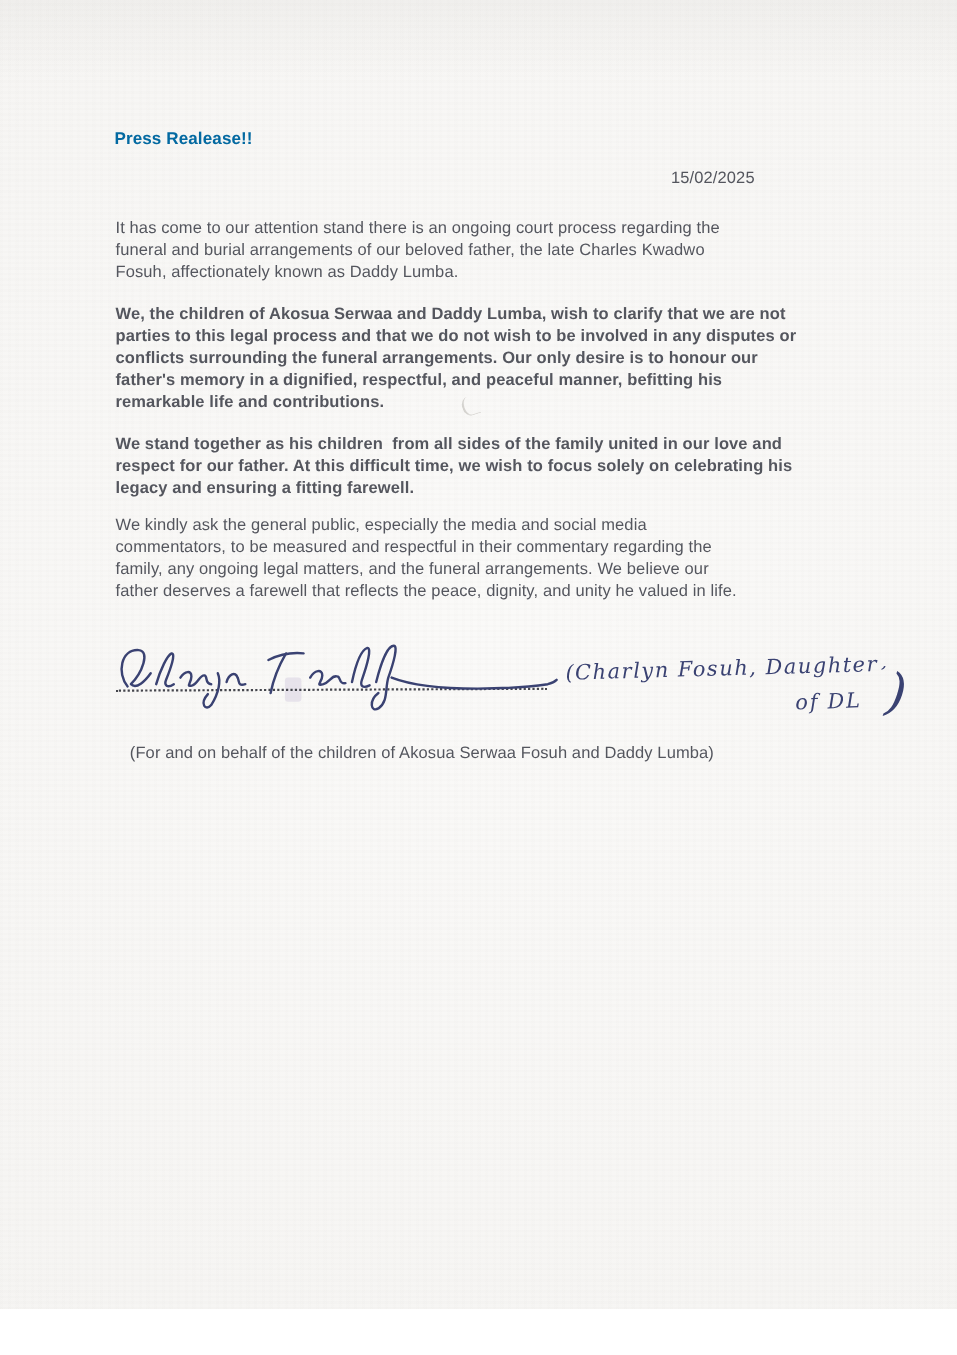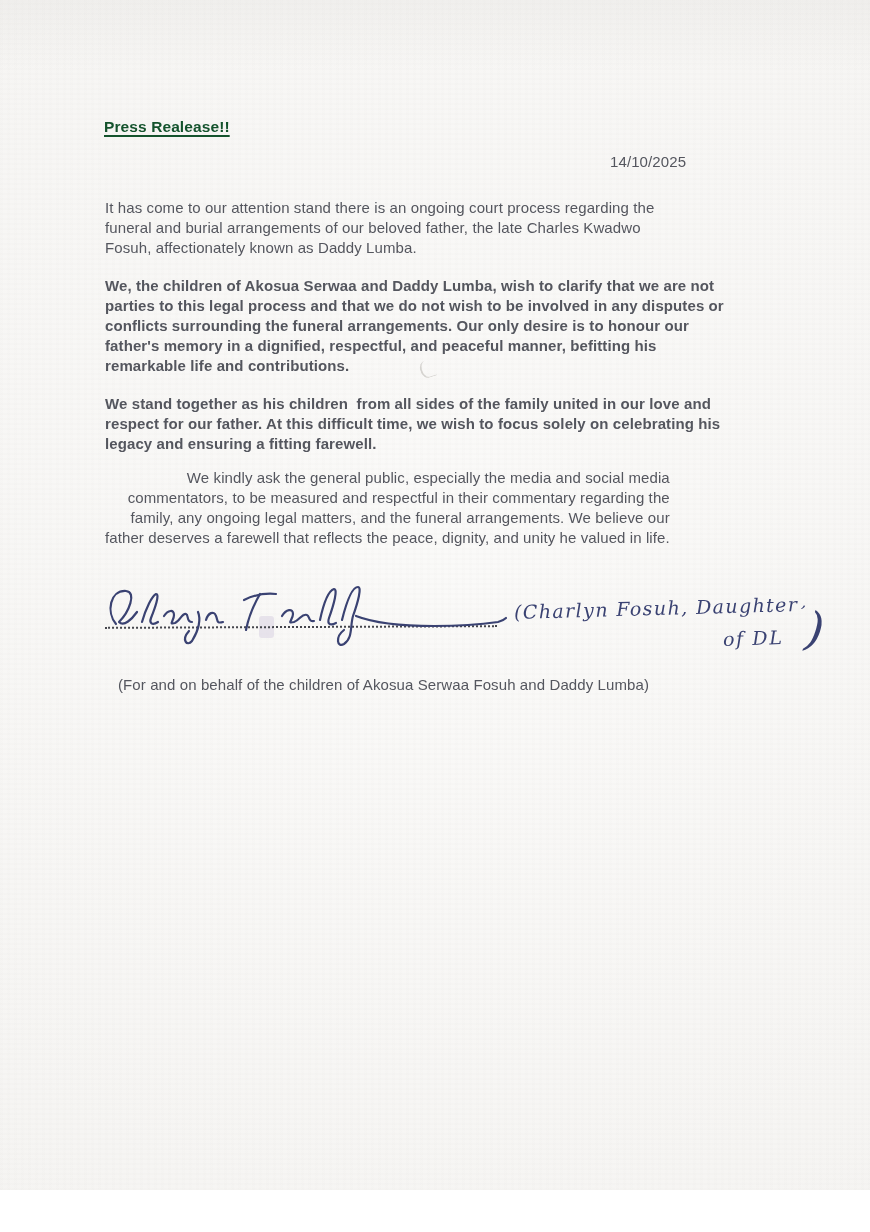--- a/index.html
+++ b/index.html
@@ -28,22 +28,22 @@
     pointer-events:none;
   }
   .bottom-white{
     position:absolute;left:0;top:1190px;width:870px;height:42px;background:#ffffff;
   }
   .printed{
     position:absolute;color:#54565e;font-size:15px;line-height:20px;
     white-space:pre;letter-spacing:0.1px;
   }
   .heading{
-    font-weight:bold;color:#14532d;
-    text-decoration:underline;text-decoration-thickness:1.5px;text-underline-offset:3px;
+    font-weight:bold;color:#0369a1;
+    text-decoration-thickness:1.5px;text-underline-offset:3px;
     font-size:15.5px;
   }
   .hand{
     position:absolute;color:#3a4272;
     font-family:"DejaVu Serif",serif;font-style:italic;
   }
   .note-line1{left:514px;top:597px;font-size:19px;letter-spacing:1.4px;transform:rotate(-1.6deg);}
   .note-line2{left:723px;top:627px;font-size:19px;letter-spacing:1.6px;transform:rotate(-2deg);}
   .note-paren{left:806px;top:606px;font-size:46px;font-weight:normal;transform:rotate(7deg);line-height:1;}
   .note-tick{left:799px;top:602px;font-size:16px;transform:rotate(14deg);}
@@ -62,39 +62,39 @@
     border-radius:50% 0 0 50%;transform:rotate(-18deg);opacity:0.8;
   }
 </style>
 </head>
 <body>
 
 <div class="paper"></div>
 
 <div class="printed heading" style="left:104px;top:117px;">Press Realease!!</div>
 
-<div class="printed" style="left:610px;top:152px;">14/10/2025</div>
+<div class="printed" style="left:610px;top:152px;">15/02/2025</div>
 
 <div class="printed" style="left:105px;top:198px;">It has come to our attention stand there is an ongoing court process regarding the
 funeral and burial arrangements of our beloved father, the late Charles Kwadwo
 Fosuh, affectionately known as Daddy Lumba.</div>
 
 <div class="printed" style="left:105px;top:276px;font-weight:bold;">We, the children of Akosua Serwaa and Daddy Lumba, wish to clarify that we are not
 parties to this legal process and that we do not wish to be involved in any disputes or
 conflicts surrounding the funeral arrangements. Our only desire is to honour our
 father's memory in a dignified, respectful, and peaceful manner, befitting his
 remarkable life and contributions.</div>
 
 <div class="smudge-gray"></div>
 
 <div class="printed" style="left:105px;top:394px;font-weight:bold;">We stand together as his children  from all sides of the family united in our love and
 respect for our father. At this difficult time, we wish to focus solely on celebrating his
 legacy and ensuring a fitting farewell.</div>
 
-<div class="printed" style="left:105px;top:468px;text-align:right;">We kindly ask the general public, especially the media and social media
+<div class="printed" style="left:105px;top:468px;">We kindly ask the general public, especially the media and social media
 commentators, to be measured and respectful in their commentary regarding the
 family, any ongoing legal matters, and the funeral arrangements. We believe our
 father deserves a farewell that reflects the peace, dignity, and unity he valued in life.</div>
 
 <div class="smudge-lavender"></div>
 
 <div class="dotted-line"></div>
 
 <svg class="sig-svg" width="412" height="80" viewBox="0 0 412 80" role="img" aria-label="Charlyn Fosuh">
   <g fill="none" stroke="#3a4272" stroke-width="2.2" stroke-linecap="round" stroke-linejoin="round">

